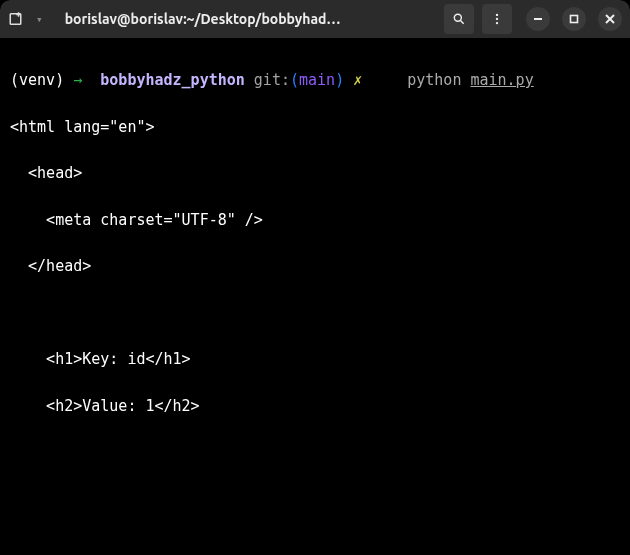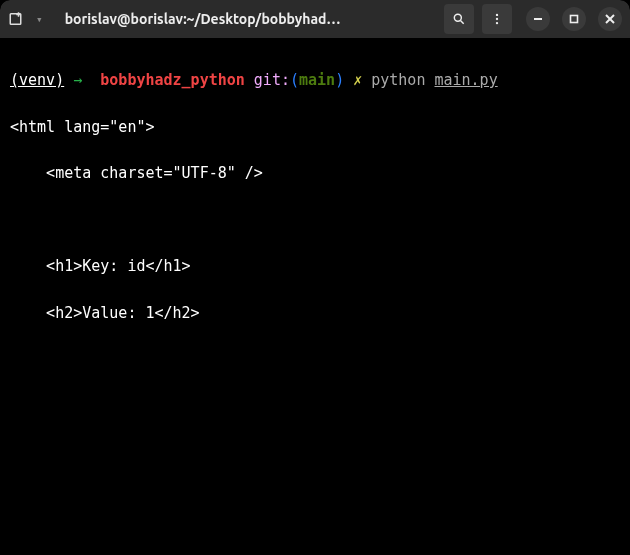--- a/index.html
+++ b/index.html
@@ -99,28 +99,28 @@
     }
     .terminal {
       padding: 8px 10px;
       color: #fff;
       line-height: 1.55;
       white-space: pre;
     }
     .prompt-line {
       display: block;
     }
-    .venv { color: #fff; text-decoration: underline; }
+    .venv { color: #fff; }
     .arrow { color: #27b14a; }
-    .folder { color: #ef4444; font-weight: bold; }
-    .git-label { color: #f0abfc; }
+    .folder { color: #c4b5fd; font-weight: bold; }
+    .git-label { color: #a3a3a3; }
     .git-paren { color: #2a7fff; }
-    .git-branch { color: #4d7c0f; font-weight: bold; }
+    .git-branch { color: #8b5cf6; }
     .lightning { color: #d7d34f; }
-    .cmd { color: #aaa; }
+    .cmd { color: #aaa; margin-left: 36px; }
     .cmd-arg { color: #aaa; text-decoration: underline; margin-top: 18px; }
     .output-line {
       display: block;
       color: #fff;
     }
   </style>
 </head>
 <body>
 
 <div class="titlebar">
@@ -165,21 +165,23 @@
         <line x1="1" y1="1" x2="9" y2="9"></line>
         <line x1="9" y1="1" x2="1" y2="9"></line>
       </svg>
     </div>
   </div>
 </div>
 
 <div class="terminal">
 <span class="prompt-line"><span class="venv">(venv)</span> <span class="arrow">→</span>  <span class="folder">bobbyhadz_python</span> <span class="git-label">git:</span><span class="git-paren">(</span><span class="git-branch">main</span><span class="git-paren">)</span> <span class="lightning">✗</span> <span class="cmd">python</span> <span class="cmd-arg">main.py</span></span>
 <span class="output-line">&lt;html lang="en"&gt;</span>
+<span class="output-line">  &lt;head&gt;</span>
 <span class="output-line">    &lt;meta charset="UTF-8" /&gt;</span>
+<span class="output-line">  &lt;/head&gt;</span>
 <span class="output-line"></span>
 <span class="output-line"></span>
 <span class="output-line">    &lt;h1&gt;Key: id&lt;/h1&gt;</span>
 <span class="output-line">    &lt;h2&gt;Value: 1&lt;/h2&gt;</span>
 <span class="output-line"></span>
 
 
 <span class="output-line"></span>
 
 

